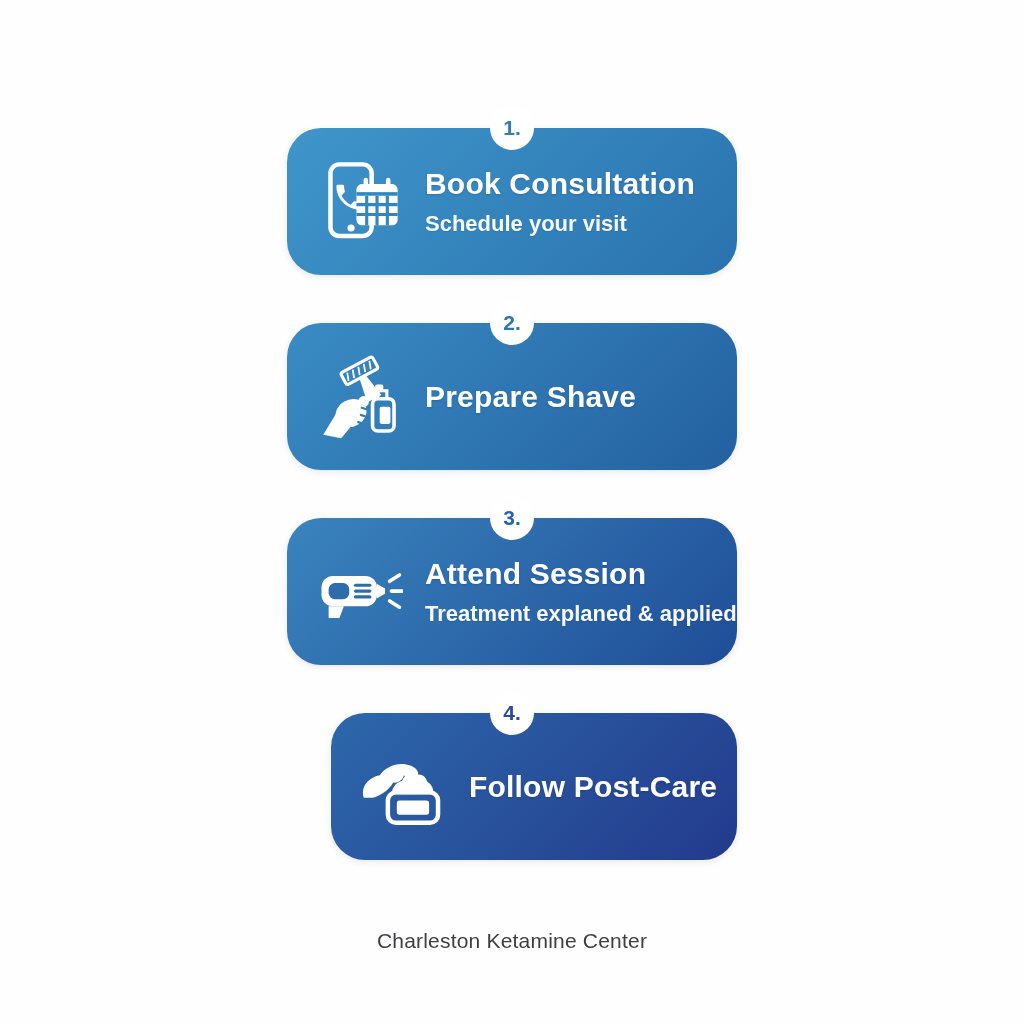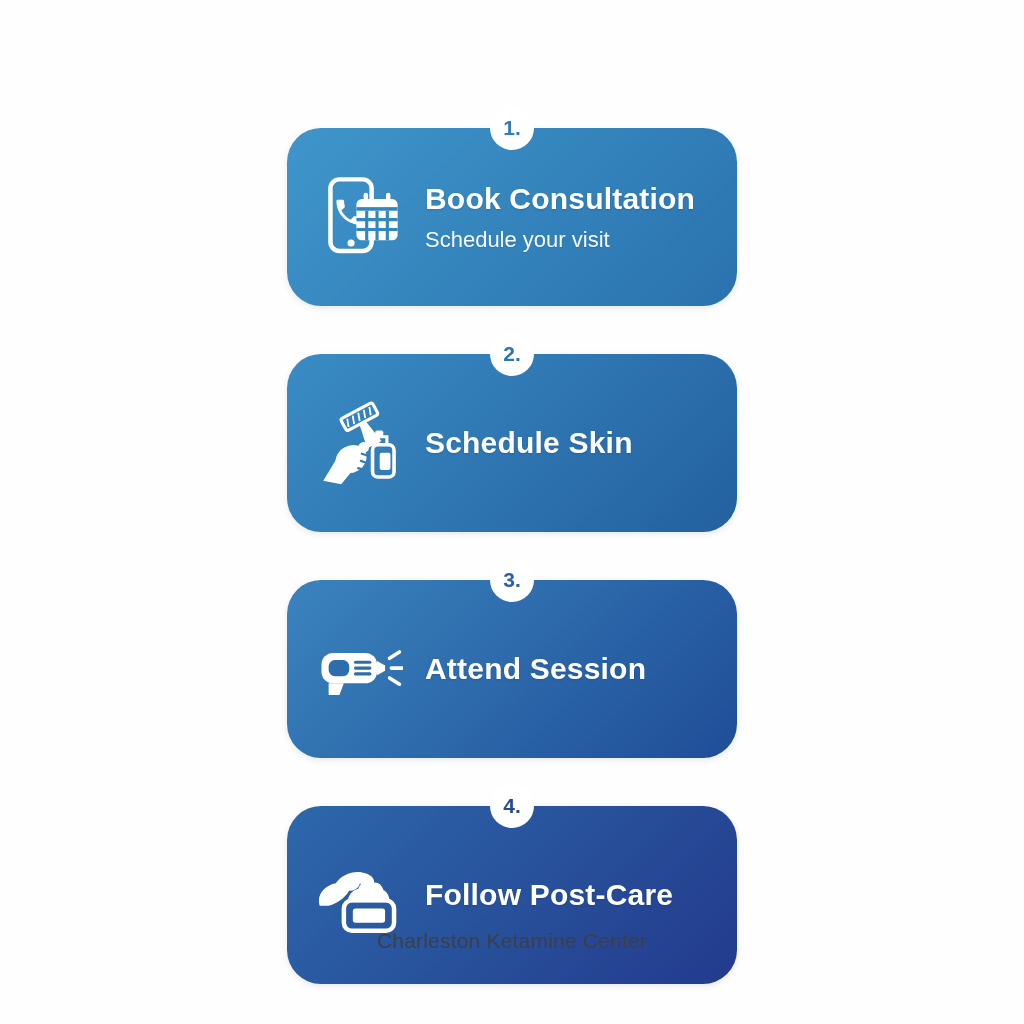--- a/index.html
+++ b/index.html
@@ -11,21 +11,21 @@
     overflow:hidden;
   }
   .poster { position:absolute; inset:0; background:#fefefe; }
   .steps {
     position:absolute;
     left:287px; top:128px; width:450px;
   }
   .step { position:relative; }
   .step + .step { margin-top:48px; }
   .card {
-    height:178px;
+    height:147px;
     border-radius:34px;
     display:flex;
     align-items:center;
     padding-left:30px;
     box-shadow:0 2px 6px rgba(20,40,90,0.10);
   }
   .badge {
     position:absolute;
     left:50%; top:0;
     transform:translate(-50%,-50%);
@@ -49,21 +49,21 @@
     font-size:30px;
     font-weight:700;
     letter-spacing:0.2px;
     text-shadow:0 1px 2px rgba(10,30,70,0.18);
     line-height:1.05;
   }
   .subtitle {
     margin-top:13px;
     color:rgba(255,255,255,0.96);
     font-size:22px;
-    font-weight:400;
+    font-weight:700;
     text-shadow:0 1px 1px rgba(10,30,70,0.12);
     line-height:1.05;
   }
   .footer {
     position:absolute;
     left:0; top:929px; width:1024px;
     text-align:center;
     font-size:21px;
     color:#3d3f43;
     letter-spacing:0.2px;
@@ -132,21 +132,21 @@
               <line x1="49" y1="68" x2="55" y2="70"></line>
               <line x1="46" y1="76" x2="52" y2="78"></line>
             </g>
             <rect x="62" y="50" width="24" height="36" rx="6" fill="none" stroke="#ffffff" stroke-width="4"></rect>
             <path d="M68 48 L68 41 L78 41 L78 48" fill="none" stroke="#ffffff" stroke-width="3.5"></path>
             <rect x="65" y="34" width="9" height="7" rx="2" fill="#ffffff"></rect>
             <rect x="70" y="59" width="12" height="19" rx="2" fill="#ffffff"></rect>
           </svg>
         </div>
         <div class="txt">
-          <div class="title">Schedule Skin</div>
+          <div class="title">Prepare Shave</div>
         </div>
       </div>
     </div>
 
     <div class="step">
       <div class="badge">
         <span class="badge-num" style="color: rgb(42, 98, 166);">3.</span>
       </div>
       <div class="card" style="background: linear-gradient(135deg, rgb(58, 132, 190) 0%, rgb(31, 77, 151) 100%); --icon-bg: #2d6dac;">
         <div class="icon-box">
@@ -162,29 +162,30 @@
             <g stroke="#ffffff" stroke-width="4" stroke-linecap="round">
               <line x1="81" y1="36" x2="92" y2="29"></line>
               <line x1="83" y1="47" x2="95" y2="47"></line>
               <line x1="81" y1="58" x2="92" y2="65"></line>
             </g>
             <path d="M13 64 L30 64 L25 77 L13 77 Z" fill="#ffffff"></path>
           </svg>
         </div>
         <div class="txt">
           <div class="title">Attend Session</div>
+          <div class="subtitle">Treatment explaned &amp; applied</div>
         </div>
       </div>
     </div>
 
     <div class="step">
       <div class="badge">
         <span class="badge-num" style="color: rgb(38, 75, 150);">4.</span>
       </div>
-      <div class="card" style="background: linear-gradient(135deg, rgb(45, 104, 171) 0%, rgb(35, 58, 140) 100%); --icon-bg: #28549e;">
+      <div class="card" style="background: linear-gradient(135deg, rgb(45, 104, 171) 0%, rgb(35, 58, 140) 100%); margin-left: 44px; --icon-bg: #28549e;">
         <div class="icon-box">
           <svg viewBox="0 0 96 96" aria-hidden="true">
             <path d="M34 56 Q35 44 46 41 Q50 30 60 35 Q70 31 74 42 Q81 46 81 56 Z" fill="#ffffff"></path>
             <rect x="30" y="54" width="56" height="34" rx="9" fill="none" stroke="#ffffff" stroke-width="5"></rect>
             <rect x="40" y="63" width="36" height="16" rx="3" fill="#ffffff"></rect>
             <path d="M3 60 C-1 48 9 37 21 35 C27 25 43 19 55 24 C63 27 66 33 62 37 C58 41 51 39 48 35 C46 41 41 44 36 43 C31 52 21 58 13 60 Z" fill="#ffffff"></path>
             <rect x="52" y="28" width="9" height="16" rx="4.5" fill="#ffffff" transform="rotate(22 56 36)"></rect>
           </svg>
         </div>
         <div class="txt">

